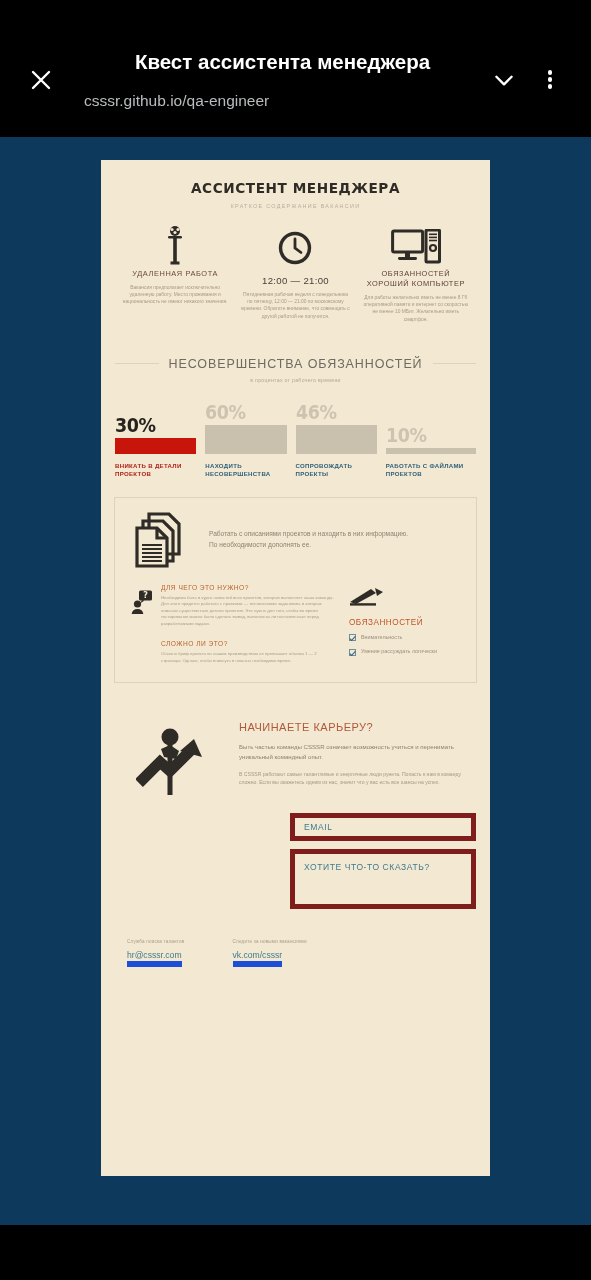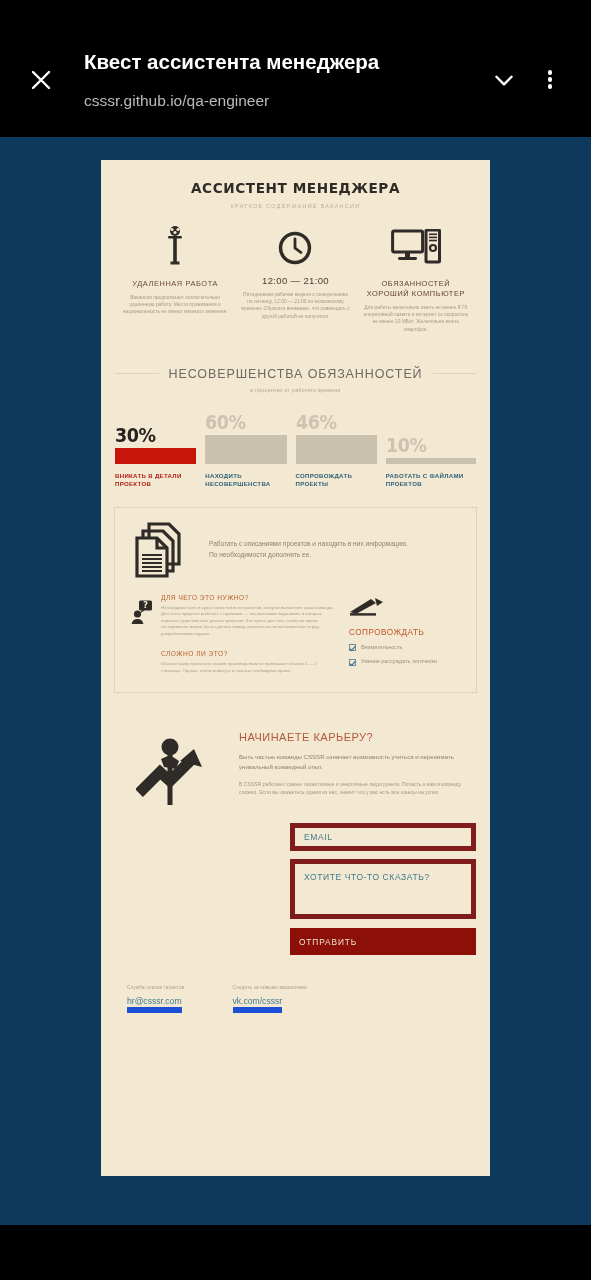--- a/index.html
+++ b/index.html
@@ -29,20 +29,21 @@
     padding-left: 20px;
     margin-top: 22px;
     overflow: hidden;
   }
   .chrome-title {
     color: #ffffff;
     font-size: 20.5px;
     font-weight: bold;
     line-height: 25px;
     white-space: nowrap;
+    text-align: center;
   }
   .chrome-url {
     color: #b9bcbe;
     font-size: 15.5px;
     line-height: 21px;
     white-space: nowrap;
     margin-top: 16px;
   }
   .chrome-btn {
     width: 46px; height: 46px;
@@ -92,21 +93,21 @@
 
   
   .cols {
     display: flex;
     margin-top: 14px;
     padding: 0 14px;
   }
   .col { flex: 1 1 33.33%; text-align: center; padding: 0 6px; }
   .col-icon { height: 42px; display: flex; align-items: flex-end; justify-content: center; }
   .col-head {
-    margin-top: 14px;
+    margin-top: 4px;
     font-size: 7.4px; letter-spacing: 0.6px;
     color: #6b4a3e; line-height: 10px;
   }
   .col-head.dark { color: #5d4136; }
   .col-time {
     margin-top: 10px;
     font-size: 9.6px; color: #4a4038; letter-spacing: 0.3px;
   }
   .col-body {
     margin-top: 5px;
@@ -422,21 +423,21 @@
       </div>
 
       <div class="panel-right">
         <div class="req-icon">
           <svg width="36" height="20" viewBox="0 0 36 20">
             <path d="M1 16 L22 3 L27 7 L7 18 Z" fill="#2f2b26"></path>
             <path d="M26 2 L34 6 L28 10 Z" fill="#2f2b26"></path>
             <rect x="1" y="17.2" width="26" height="2.4" fill="#2f2b26"></rect>
           </svg>
         </div>
-        <div class="req-head">СОПРОВОЖДАТЬ</div>
+        <div class="req-head">ОБЯЗАННОСТЕЙ</div>
 
         <div class="req-item">
           <div class="cbx"></div>
           <div class="req-text">Внимательность</div>
         </div>
         <div class="req-item">
           <div class="cbx"></div>
           <div class="req-text">Умение рассуждать логически</div>
         </div>
       </div>
@@ -457,21 +458,20 @@
     <div class="career-right">
       <div class="career-head">НАЧИНАЕТЕ КАРЬЕРУ?</div>
       <div class="career-p">Быть частью команды CSSSR означает возможность учиться и перенимать уникальный командный опыт.</div>
       <div class="career-p small">В CSSSR работают самые талантливые и энергичные люди рунета. Попасть к нам в команду сложно. Если вы окажетесь одним из нас, значит что у вас есть все шансы на успех.</div>
     </div>
   </div>
 
   <div class="form">
     <input class="fld fld-email" type="text" placeholder="EMAIL" style="">
     <textarea class="fld fld-msg" placeholder="ХОТИТЕ ЧТО-ТО СКАЗАТЬ?" style=""></textarea>
-    <button class="submit">ОТПРАВИТЬ</button>
   </div>
 
   <div class="footer">
     <div class="fcol">
       <div class="fcol-head">Служба поиска талантов</div>
       <div class="fcol-link">hr@csssr.com</div>
     </div>
     <div class="fcol">
       <div class="fcol-head">Следите за новыми вакансиями</div>
       <div class="fcol-link">vk.com/csssr</div>

